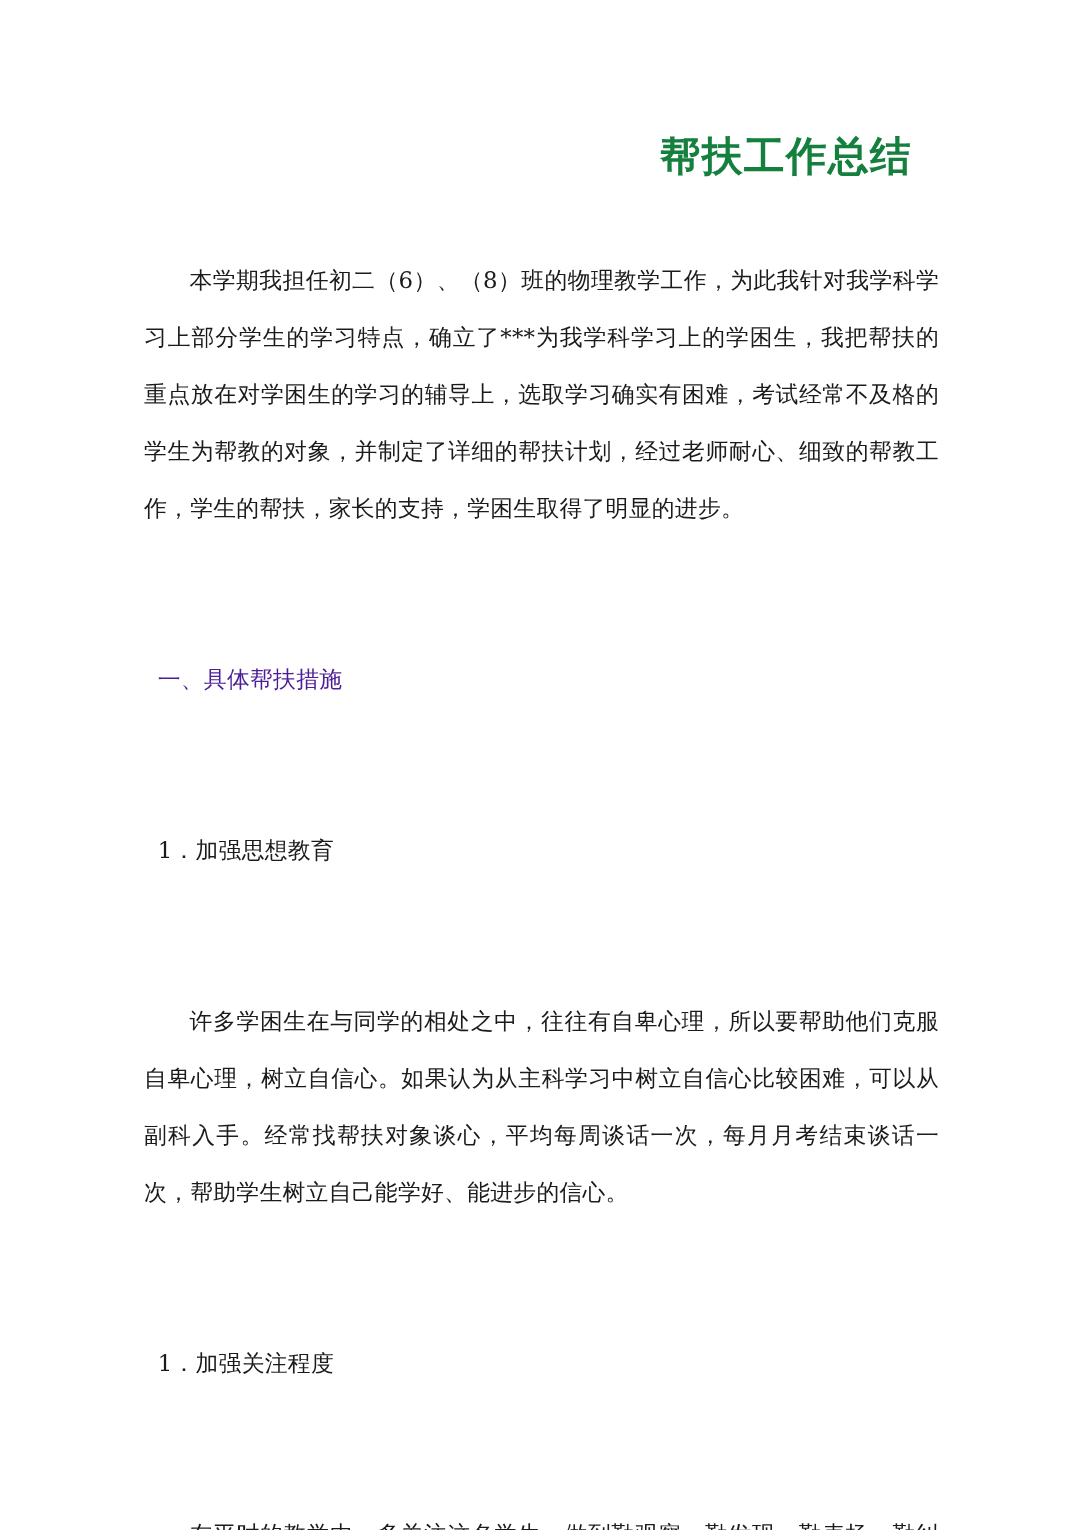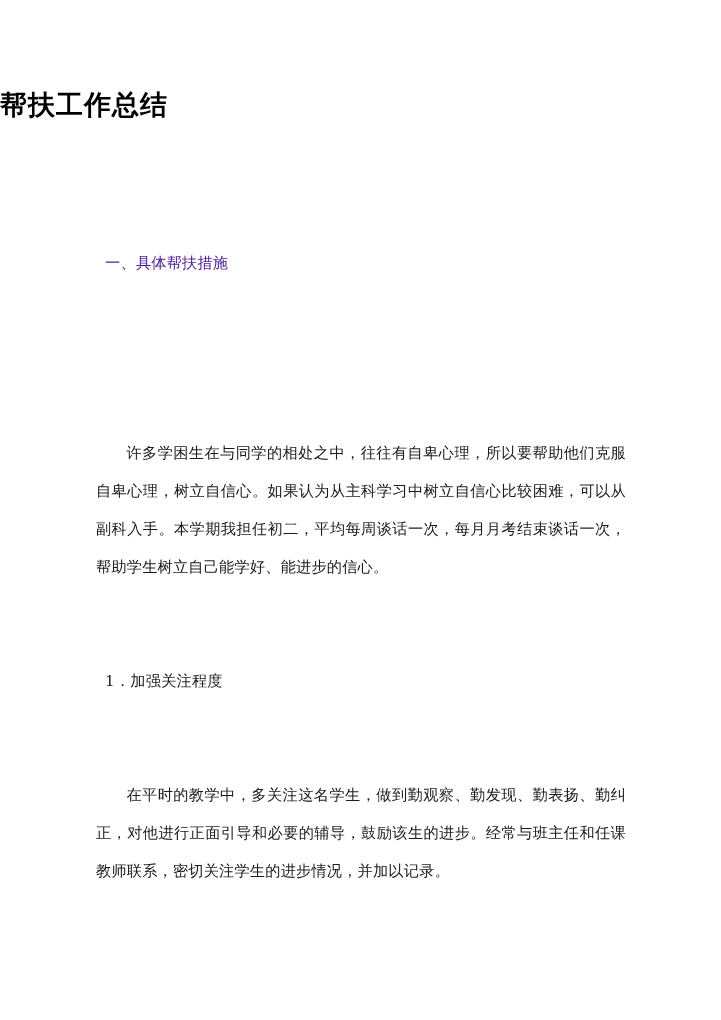--- a/index.html
+++ b/index.html
@@ -18,27 +18,27 @@
     height: 1020px;
     background: #ffffff;
     overflow: hidden;
     box-sizing: border-box;
   }
   .doc-title {
     position: absolute;
     top: 88px;
     left: 0;
     width: 608px;
-    text-align: left;
+    text-align: right;
     font-size: 27px;
     font-weight: bold;
     letter-spacing: 1px;
     line-height: 34px;
     font-family: "DejaVu Sans", "Liberation Sans", sans-serif;
-    color: #000000;
+    color: #15803d;
   }
   .body-block {
     position: absolute;
     left: 96px;
     top: 168px;
     width: 530px;
   }
   p.para {
     margin: 0;
     font-size: 15.2px;
@@ -71,31 +71,33 @@
 </style>
 </head>
 <body>
 
 <div class="page">
 
   <div class="doc-title">帮扶工作总结</div>
 
   <div class="body-block">
 
+    <p class="para">本学期我担任初二（6）、（8）班的物理教学工作，为此我针对我学科学习上部分学生的学习特点，确立了***为我学科学习上的学困生，我把帮扶的重点放在对学困生的学习的辅导上，选取学习确实有困难，考试经常不及格的学生为帮教的对象，并制定了详细的帮扶计划，经过老师耐心、细致的帮教工作，学生的帮扶，家长的支持，学困生取得了明显的进步。</p>
 
     <div class="spacer-xl"></div>
 
     <h2 class="heading">一、具体帮扶措施</h2>
 
     <div class="spacer-xl"></div>
 
+    <h3 class="subheading">1．加强思想教育</h3>
 
     <div class="spacer-xl"></div>
 
-    <p class="para">许多学困生在与同学的相处之中，往往有自卑心理，所以要帮助他们克服自卑心理，树立自信心。如果认为从主科学习中树立自信心比较困难，可以从副科入手。本学期我担任初二，平均每周谈话一次，每月月考结束谈话一次，帮助学生树立自己能学好、能进步的信心。</p>
+    <p class="para">许多学困生在与同学的相处之中，往往有自卑心理，所以要帮助他们克服自卑心理，树立自信心。如果认为从主科学习中树立自信心比较困难，可以从副科入手。经常找帮扶对象谈心，平均每周谈话一次，每月月考结束谈话一次，帮助学生树立自己能学好、能进步的信心。</p>
 
     <div class="spacer-xl"></div>
 
     <h3 class="subheading">1．加强关注程度</h3>
 
     <div class="spacer-xl"></div>
 
     <p class="para">在平时的教学中，多关注这名学生，做到勤观察、勤发现、勤表扬、勤纠正，对他进行正面引导和必要的辅导，鼓励该生的进步。经常与班主任和任课教师联系，密切关注学生的进步情况，并加以记录。</p>
 
   </div>

